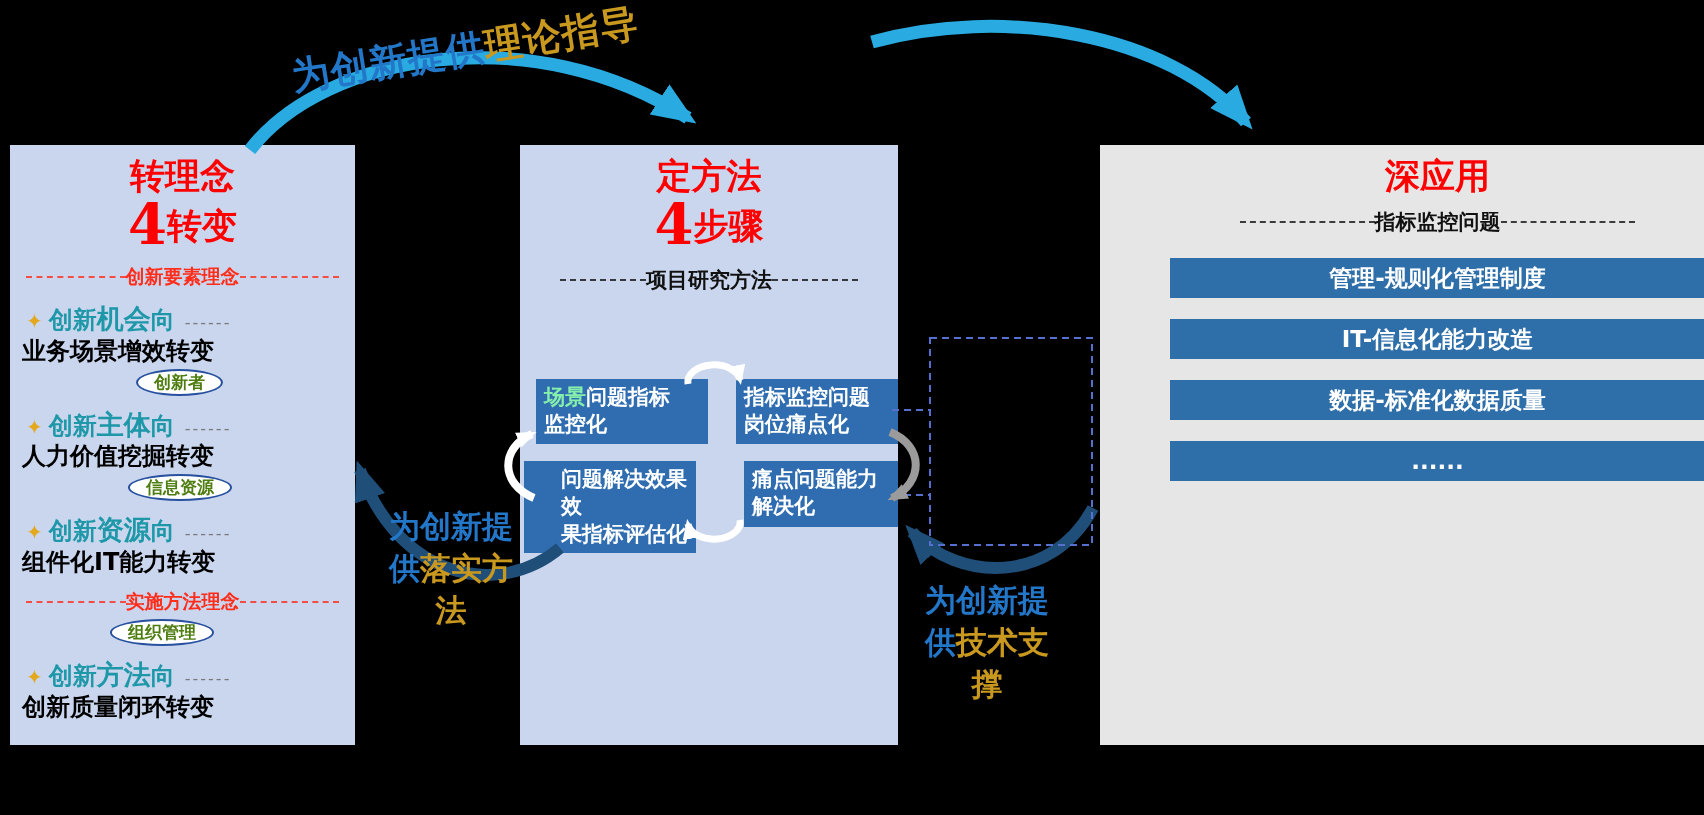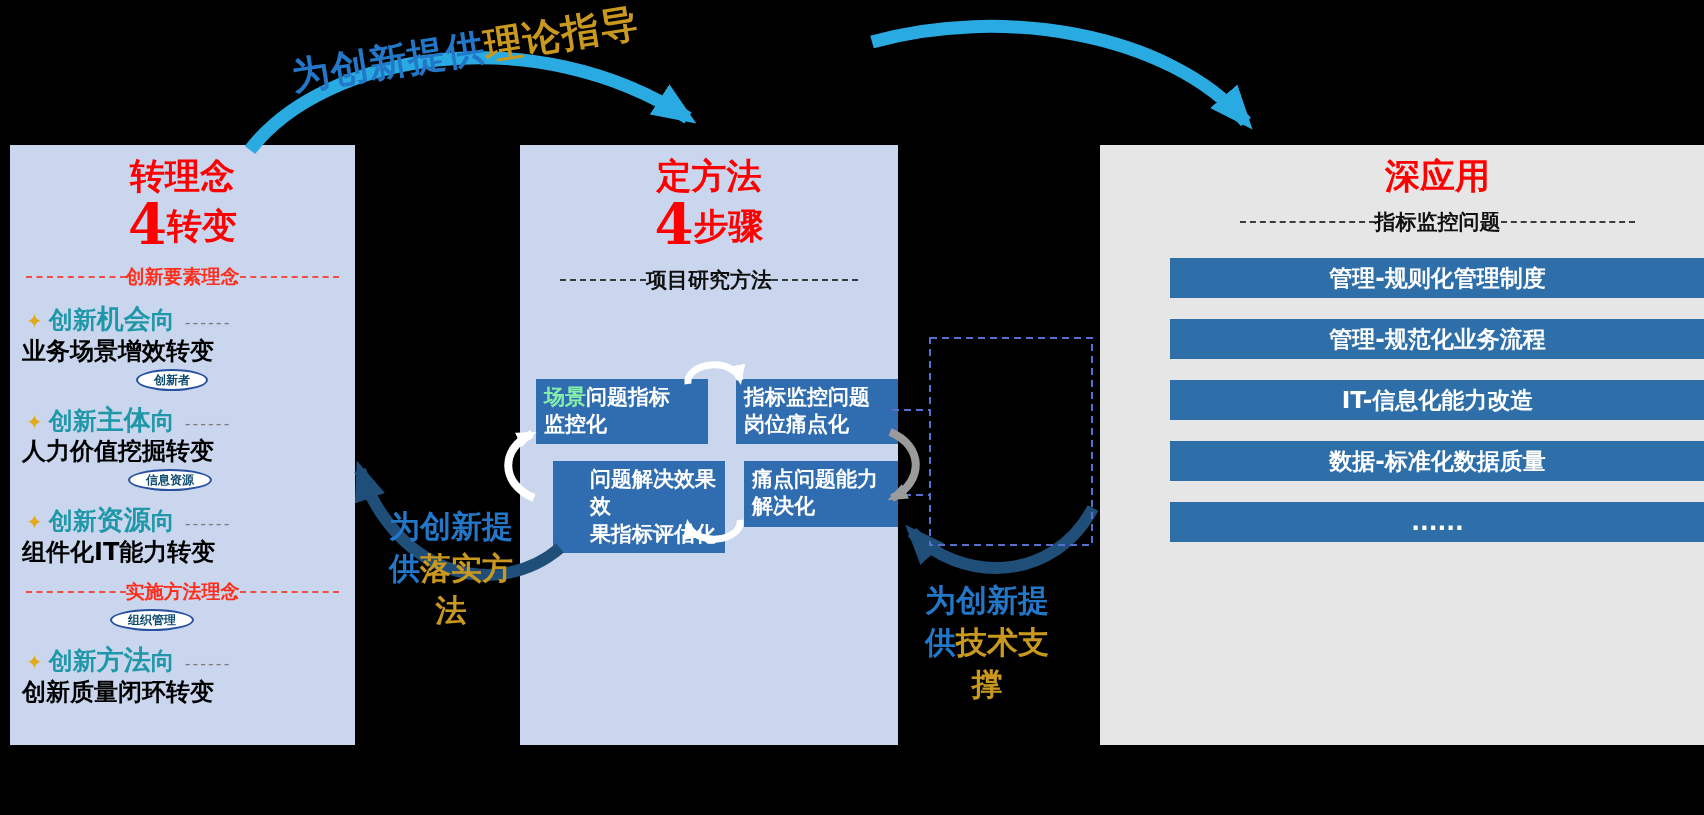--- a/index.html
+++ b/index.html
@@ -28,30 +28,30 @@
   .bullet-row { margin:12px 0 0 16px; font-size:24px; font-weight:bold;
                 color:#1e98a8; white-space:nowrap; line-height:1.25; }
   .bullet-row .star { color:#e3a81c; font-size:20px; margin-right:6px; }
   .bullet-row .em { font-size:27px; }
   .bullet-row .dashes { color:#7a7a7a; font-size:16px; letter-spacing:2px;
                         margin-left:10px; font-weight:normal; }
   .desc { margin:1px 0 0 12px; font-size:24px; font-weight:bold; color:#000; line-height:1.2; }
   .oval-row { margin:3px 0 0 112px; line-height:1; }
   .oval { display:inline-block; padding:3px 16px; background:#fff;
           border:2px solid #27509e; border-radius:50%;
-          color:#0c4a6e; font-weight:bold; font-size:12px; }
+          color:#4d7c0f; font-weight:bold; font-size:17px; }
 
   
   .mbox { position:absolute; width:172px; min-height:60px; background:#2f6db0;
           color:#fff; font-weight:bold; font-size:21px; line-height:1.3;
           padding:5px 8px; }
   .mbox .gold { color:#86efac; }
   .b1 { left:16px;  top:234px; }
   .b2 { left:216px; top:234px; }
-  .b3 { left:33px;  top:316px; min-height:66px;padding-left:37px; }
+  .b3 { left:4px;  top:316px; min-height:66px;padding-left:37px; }
   .b4 { left:224px; top:316px; min-height:66px; }
 
   
   .bars { margin-top:22px; }
   .bar { width:535px; height:40px; margin:16px auto 21px; background:#2e6ea9;
          color:#fff; font-size:23px; font-weight:bold; text-align:center;
          line-height:40px; }
 
   
   .float-label { position:absolute; font-weight:bold; z-index:5; }
@@ -157,21 +157,20 @@
     </div>
 
     <div class="rule-header dark" style="margin:12px 140px 0;">
       <span class="line"></span>
       <span>指标监控问题</span>
       <span class="line"></span>
     </div>
 
     <div class="bars">
       <div class="bar">管理-规则化管理制度</div>
-      <div class="bar">管理-规范化业务流程</div>
       <div class="bar">IT-信息化能力改造</div>
       <div class="bar">数据-标准化数据质量</div>
       <div class="bar">......</div>
     </div>
   </div>
 
   <svg id="overlay" width="1704" height="815" viewBox="0 0 1704 815">
     <defs>
       <marker id="m-lb" markerUnits="userSpaceOnUse" markerWidth="44" markerHeight="36" refX="34" refY="18" orient="auto">
         <path d="M0,0 L44,18 L0,36 Z" fill="#29abe2"></path>

